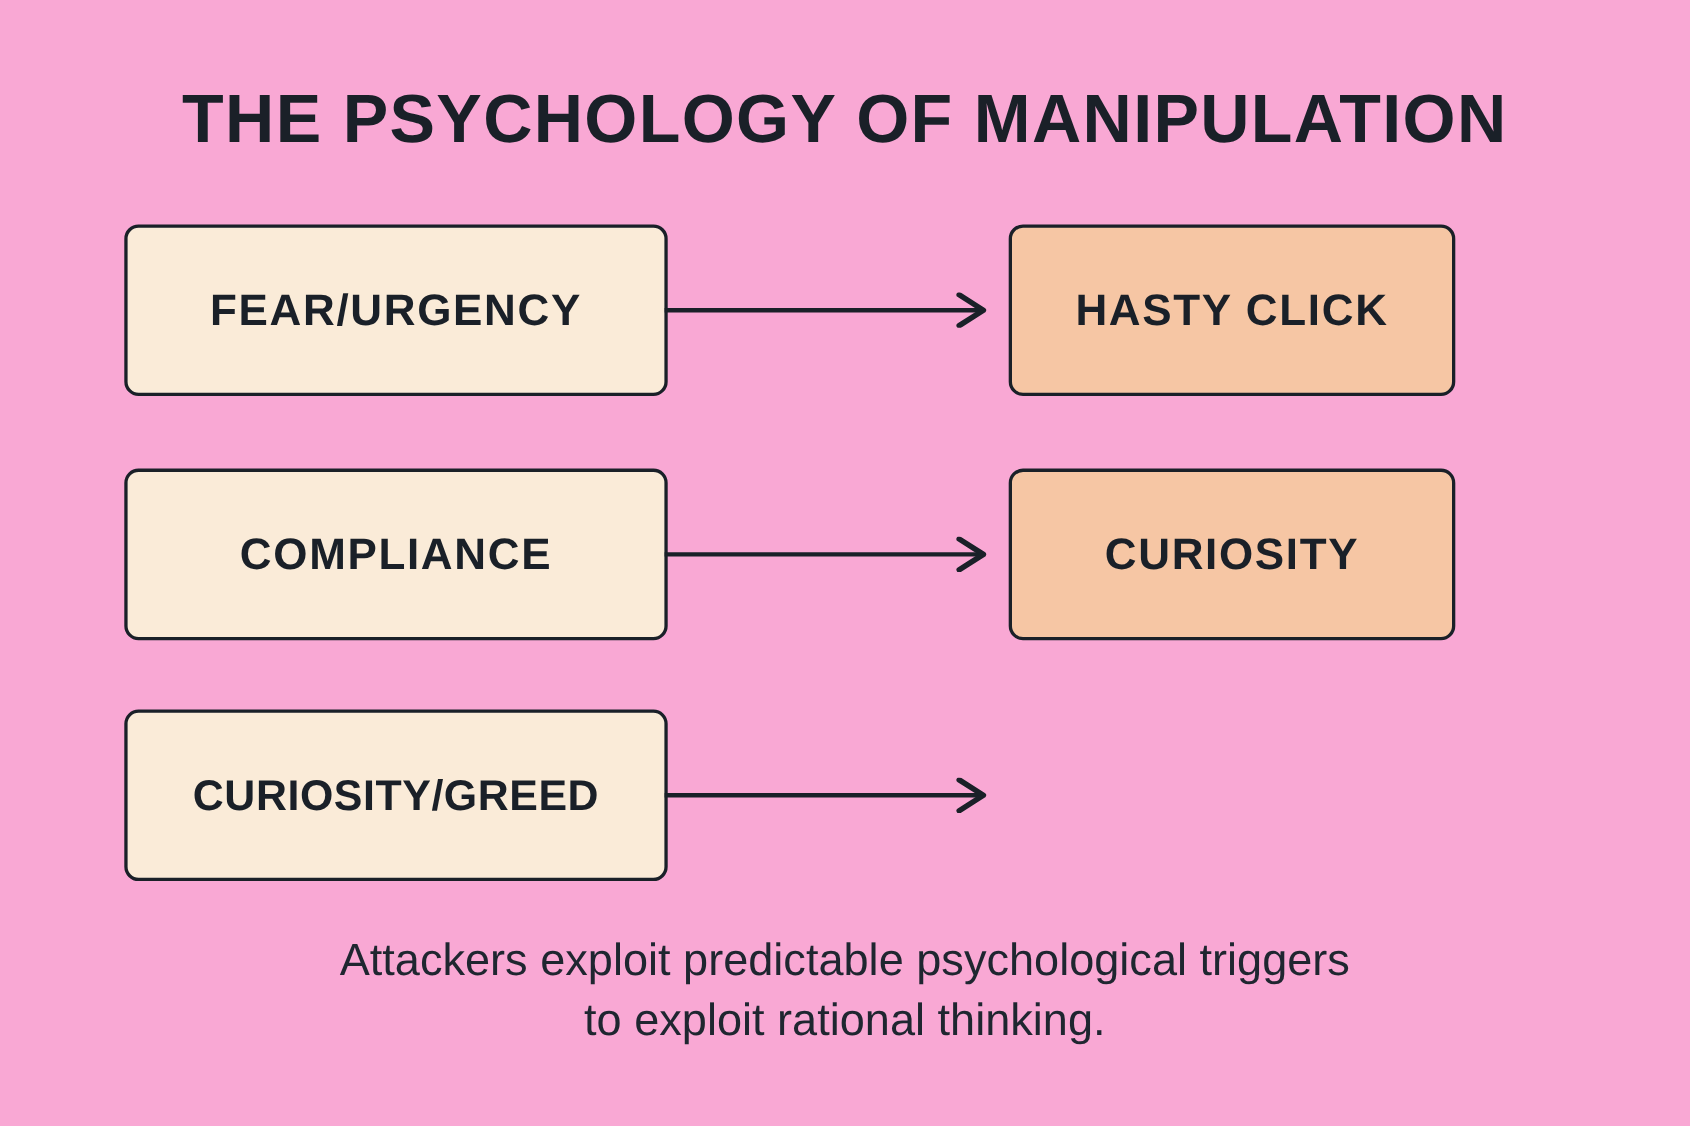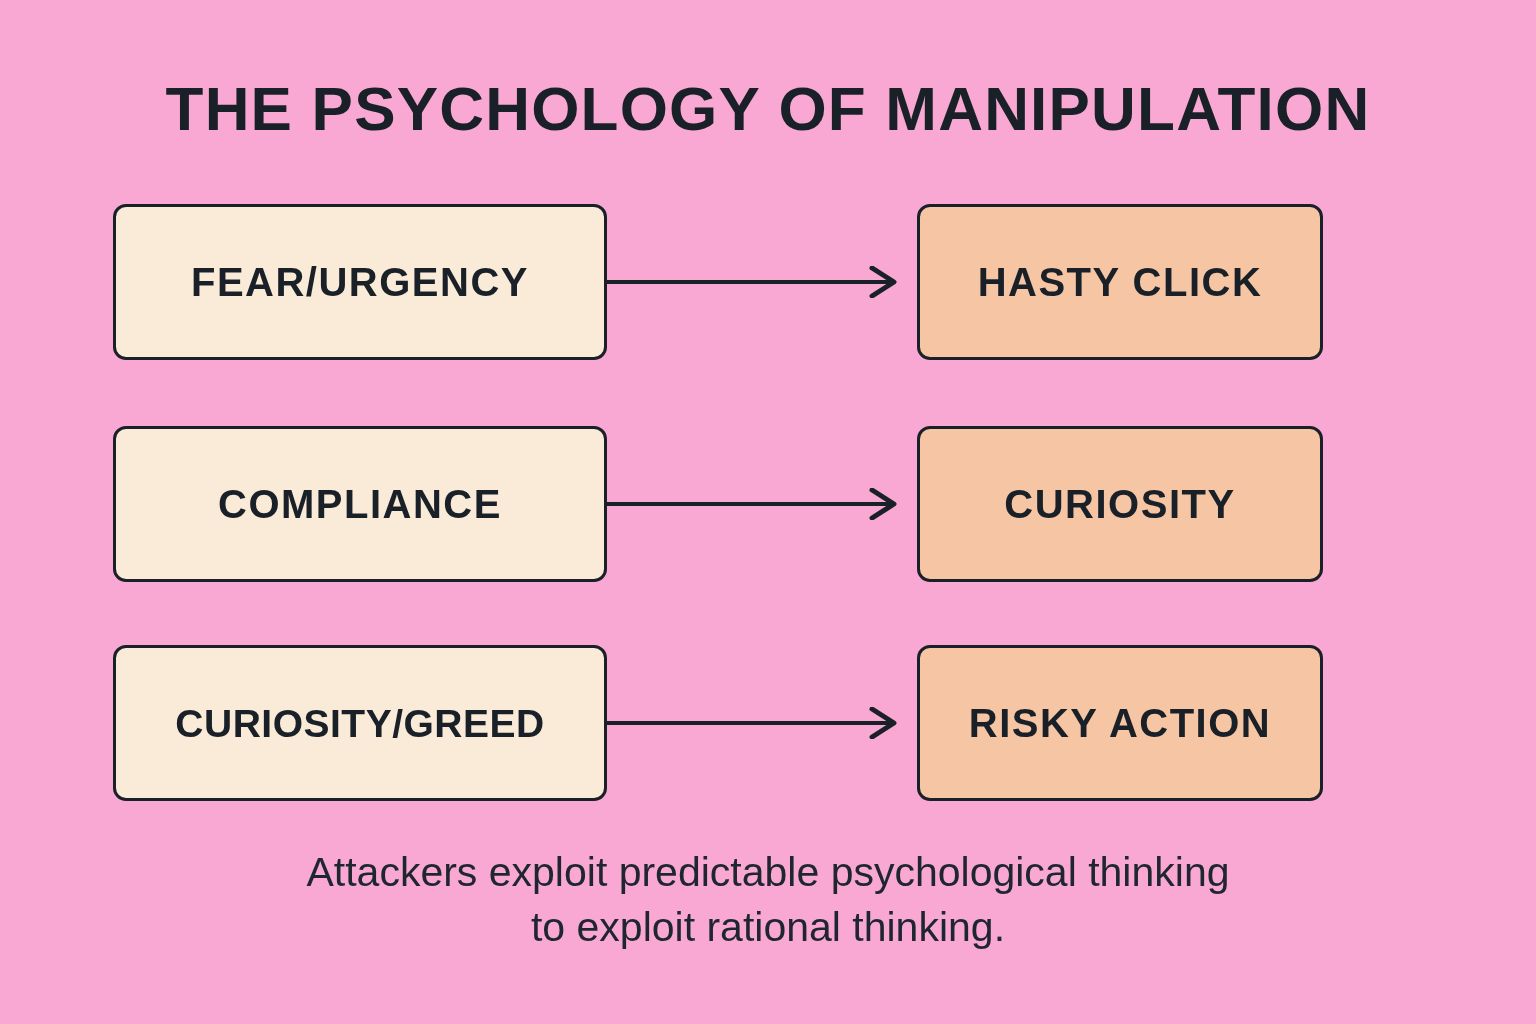--- a/index.html
+++ b/index.html
@@ -158,25 +158,22 @@
     <div class="row r2">
       <div class="node trigger">
         <span class="node-label long">CURIOSITY/GREED</span>
       </div>
       <div class="arrow">
         <svg width="296" height="32" viewBox="0 0 296 32" aria-hidden="true">
           <line x1="0" y1="16" x2="286" y2="16" stroke="#1a2028" stroke-width="4"></line>
           <polyline points="268,2 290,16 268,30" fill="none" stroke="#1a2028" stroke-width="5" stroke-linecap="round" stroke-linejoin="round"></polyline>
         </svg>
       </div>
-      <div class="node outcome">
-        <span class="node-label">RISKY ACTION</span>
-      </div>
     </div>
 
   </div>
 
   <div class="caption">
-    <span class="caption-line">Attackers exploit predictable psychological thinking</span>
+    <span class="caption-line">Attackers exploit predictable psychological triggers</span>
     <span class="caption-line">to exploit rational thinking.</span>
   </div>
 
 </div>
 
 </body></html>

